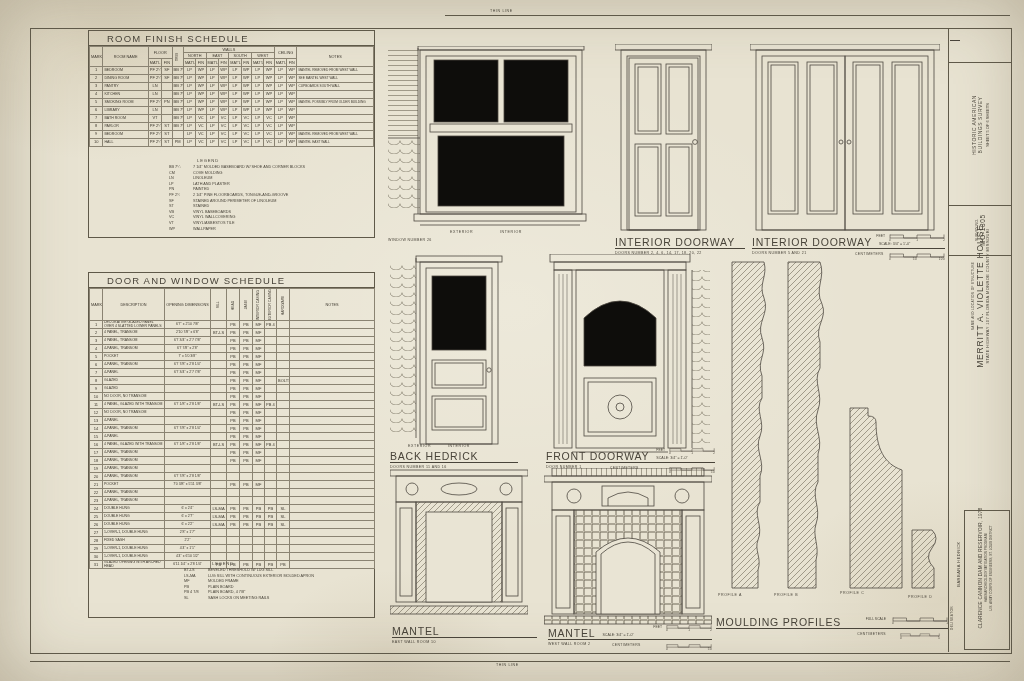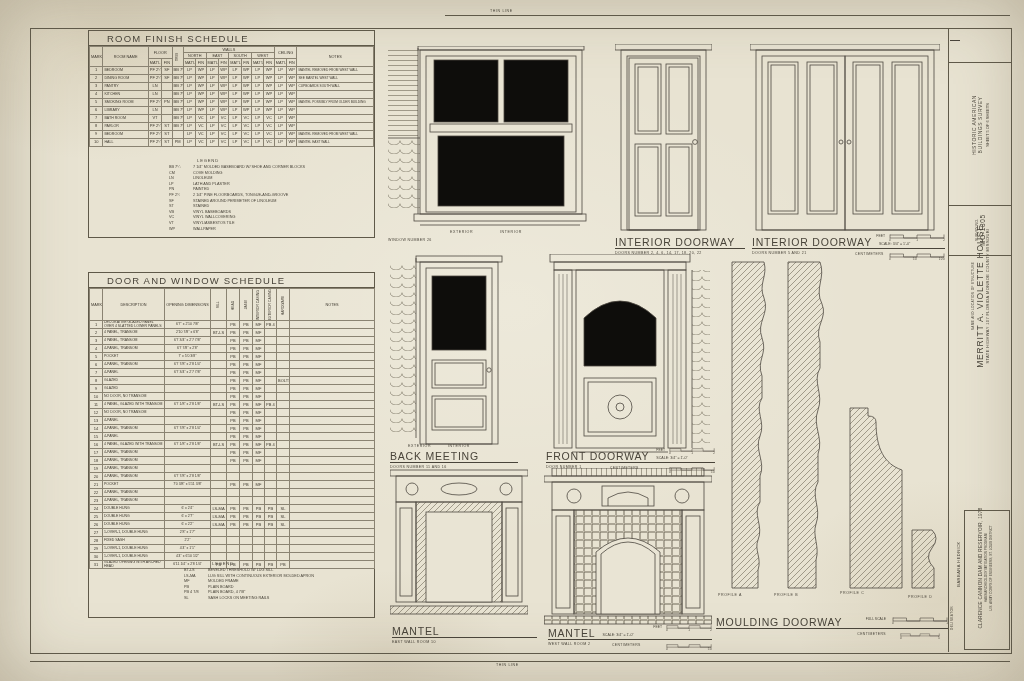--- a/index.html
+++ b/index.html
@@ -922,21 +922,21 @@
         <rect x="45" y="111" width="48" height="22"></rect>
       <rect x="42" y="144" width="54" height="34"></rect>
         <rect x="45" y="147" width="48" height="28"></rect>
       <circle cx="99" cy="118" r="2.2"></circle>
     </g>
   </svg>
   <div class="abs tinytxt" style="left:408px;top:444px;">EXTERIOR</div>
   <div class="abs tinytxt" style="left:448px;top:444px;">INTERIOR</div>
   <div class="dlabel" style="left:390px;top:450px;width:128px;">
     <div class="dl-top">
-        <span class="dl-title">BACK MEETING</span>
+        <span class="dl-title">BACK HEDRICK</span>
       </div>
     <div class="dl-sub"><span>DOORS NUMBER 11 AND 16</span></div>
   </div>
 
   <svg class="abs" style="left:546px;top:254px;" width="164" height="210" viewBox="0 0 164 210">
     <defs>
       <pattern id="pf-sc" width="12" height="9" patternUnits="userSpaceOnUse">
         <path d="M0,4.5 a6,4.5 0 0 0 12,0 M-6,9 a6,4.5 0 0 0 12,0 M6,9 a6,4.5 0 0 0 12,0" fill="none" stroke="#6e6858" stroke-width="0.6"></path>
       </pattern>
     </defs>
@@ -1099,21 +1099,21 @@
       <path d="M134,150 L152,150 L152,158 Q160,158 160,164 C160,190 168,206 186,212 L186,330 L134,330 Z"></path>
       <path d="M196,272 H216 Q224,280 216,290 Q208,300 218,310 L218,330 H196 Z"></path>
     </g>
   </svg>
   <div class="abs tinytxt" style="left:718px;top:593px;">PROFILE A</div>
   <div class="abs tinytxt" style="left:774px;top:593px;">PROFILE B</div>
   <div class="abs tinytxt" style="left:840px;top:591px;">PROFILE C</div>
   <div class="abs tinytxt" style="left:908px;top:595px;">PROFILE D</div>
   <div class="dlabel" style="left:716px;top:616px;width:232px;">
     <div class="dl-top">
-      <span class="dl-title">MOULDING DOORWAY</span>
+      <span class="dl-title">MOULDING PROFILES</span>
       <span class="sc-label abs" style="right:62px;top:1px;">FULL SCALE</span>
       <div class="sbar" style="right:0;top:0;">
         <svg viewBox="0 0 56 6">
             <g stroke="#4d4840" stroke-width="0.6" fill="none">
           <path d="M1,5 H55 M1,1.5 V5 M55,1.5 V5"></path>
               <path d="M1,2 H14.5 V5 H28 V2 H41.5 V5 H55"></path>
             </g>
           </svg>
         <div class="ticks">
             <span>0</span>

